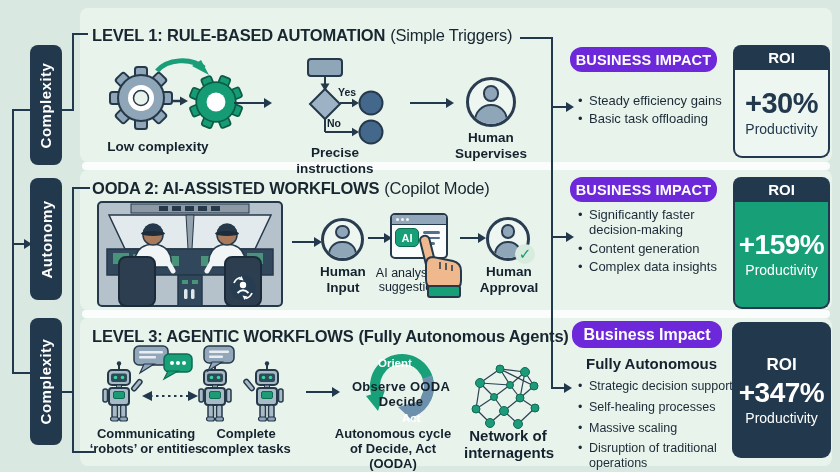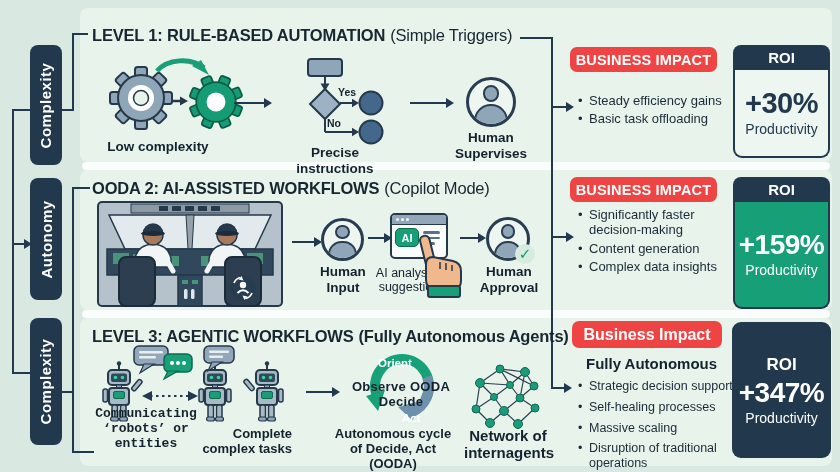--- a/index.html
+++ b/index.html
@@ -10,21 +10,21 @@
   .rail-box{position:absolute;left:30px;width:32px;background:#22384c;border-radius:8px;display:flex;align-items:center;justify-content:center;}
   .rail-box span{transform:rotate(-90deg);white-space:nowrap;color:#fff;font-weight:bold;font-size:15px;letter-spacing:.5px;}
   .ln{position:absolute;background:#22384c;}
   .ah{position:absolute;width:0;height:0;border-top:5px solid transparent;border-bottom:5px solid transparent;border-left:8px solid #22384c;}
   .title{position:absolute;font-size:16.5px;color:#17262f;white-space:nowrap;letter-spacing:-.2px;}
   .title b{font-weight:bold;}
   .title .sub{font-weight:normal;margin-left:5px;}
   .title .sub.bold{font-weight:bold;}
   .cap{position:absolute;font-weight:bold;font-size:13.5px;color:#14222e;text-align:center;line-height:1.15;}
   .cap.light{font-weight:normal;font-size:12.5px;}
-  .impact-header{position:absolute;background:#ef4444;color:#fff;font-weight:bold;border-radius:7px;display:flex;align-items:center;justify-content:center;font-size:14.5px;letter-spacing:.2px;}
+  .impact-header{position:absolute;background:#6d28d9;color:#fff;font-weight:bold;border-radius:12px;display:flex;align-items:center;justify-content:center;font-size:14.5px;letter-spacing:.2px;}
   .impact-header.big{font-size:16px;letter-spacing:0;}
   .bullets{position:absolute;margin:0;padding:0;list-style:none;font-size:13px;color:#1b2a36;}
   .bullets li{position:relative;padding-left:11px;margin-bottom:3px;line-height:1.18;}
   .bullets li::before{content:"•";position:absolute;left:0;top:0;}
   .bullets.small{font-size:12.5px;}
   .bullets.small li{margin-bottom:6px;}
   .subhead{position:absolute;font-weight:bold;font-size:15px;color:#14222e;}
   .roi-header{position:absolute;background:#22384c;color:#fff;font-weight:bold;font-size:15px;display:flex;align-items:center;justify-content:center;border-radius:8px 8px 0 0;}
   .roi-body{position:absolute;border:2.5px solid #22384c;border-top:none;border-radius:0 0 9px 9px;display:flex;flex-direction:column;align-items:center;justify-content:center;box-sizing:border-box;}
   .roi-body.lite{background:#edf6f1;color:#22384c;}
@@ -384,22 +384,22 @@
       <rect x="111" y="5.5" width="14" height="2.5" rx="1" fill="#e8eef2"></rect>
       <polygon points="114,12 124,12 110,21" fill="#93a7ba" stroke="#25394a" stroke-width="1.2"></polygon>
     </g>
 
     <g transform="translate(152,10)">
       <use href="#robot"></use>
       <rect x="1" y="17" width="4.5" height="13" rx="2" fill="#a9bac7" stroke="#25394a" stroke-width="1.5" transform="rotate(-40 3.2 30)"></rect>
       <rect x="28.5" y="29" width="4.5" height="13" rx="2" fill="#a9bac7" stroke="#25394a" stroke-width="1.5"></rect>
     </g>
   </svg>
-  <div class="cap" style="left:86px;top:407px;width:120px;font-size:13px;font-family:Liberation Mono, monospace;">Communicating ‘robots’ or entities</div>
-  <div class="cap" style="left:200px;top:427px;width:92px;font-size:13px;text-align:right;">Complete complex tasks</div>
+  <div class="cap" style="left:86px;top:427px;width:120px;font-size:13px;">Communicating ‘robots’ or entities</div>
+  <div class="cap" style="left:200px;top:427px;width:92px;font-size:13px;">Complete complex tasks</div>
 
   <div class="ln" style="left:306px;top:391px;width:26px;height:2px;"></div>
   <div class="ah" style="left:332px;top:387px;"></div>
 
   <svg style="left:352px;top:346px;" width="100" height="82" viewBox="0 0 100 82">
     <path d="M 26.6 53.5 A 27 27 0 1 1 73.4 53.5" fill="none" stroke="#18a078" stroke-width="10"></path>
     <polygon points="14,50 33,44 26,65" fill="#18a078"></polygon>
     <path d="M 75 31 A 27 27 0 0 1 60 66" fill="none" stroke="#6d90ad" stroke-width="10"></path>
     <polygon points="46,61 64,56 61,75" fill="#6d90ad"></polygon>
   </svg>

